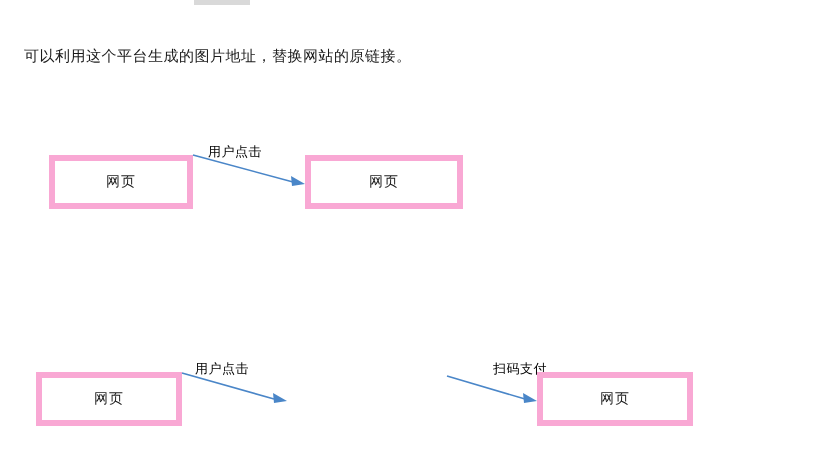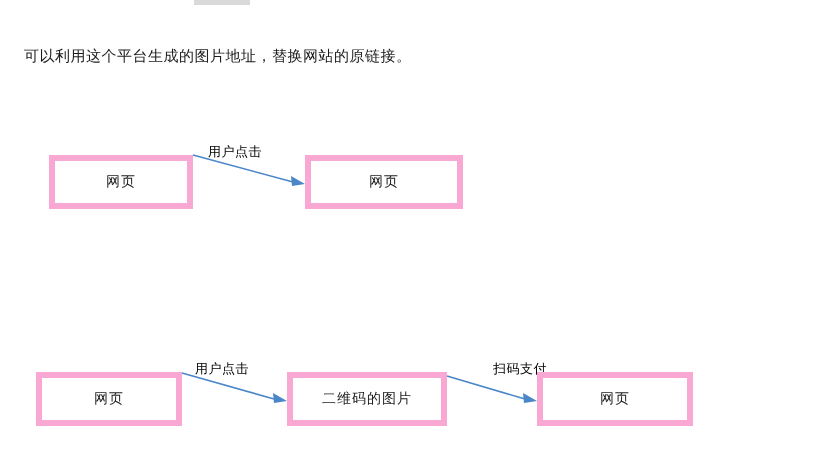--- a/index.html
+++ b/index.html
@@ -95,21 +95,20 @@
     <polygon points="112,34 98,26 99,36" fill="#4a86c8"></polygon>
   </svg>
   <div class="box" id="box-1b">网页</div>
 
   <div class="box" id="box-2a">网页</div>
   <div class="arrow-label" id="label-2a">用户点击</div>
   <svg class="arrow-svg" id="arrow-2a" width="110" height="40" viewBox="0 0 110 40">
     <line x1="0" y1="5" x2="92" y2="31" stroke="#4a86c8" stroke-width="1.6"></line>
     <polygon points="105,33 91,25 92,35" fill="#4a86c8"></polygon>
   </svg>
-  <div class="box" id="box-2b">二维码的图片</div>
   <div class="arrow-label" id="label-2b">扫码支付</div>
   <svg class="arrow-svg" id="arrow-2b" width="95" height="40" viewBox="0 0 95 40">
     <line x1="0" y1="8" x2="78" y2="31" stroke="#4a86c8" stroke-width="1.6"></line>
     <polygon points="90,33 76,25 77,35" fill="#4a86c8"></polygon>
   </svg>
   <div class="box" id="box-2c">网页</div>
 
 </div>
 
 </body></html>

